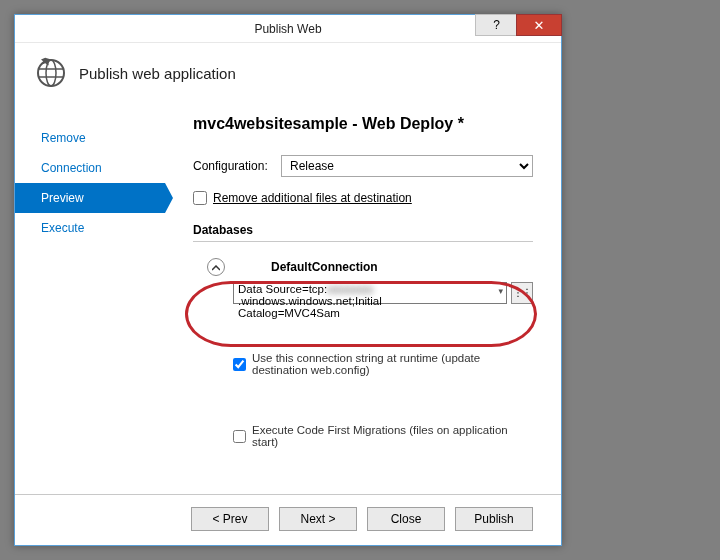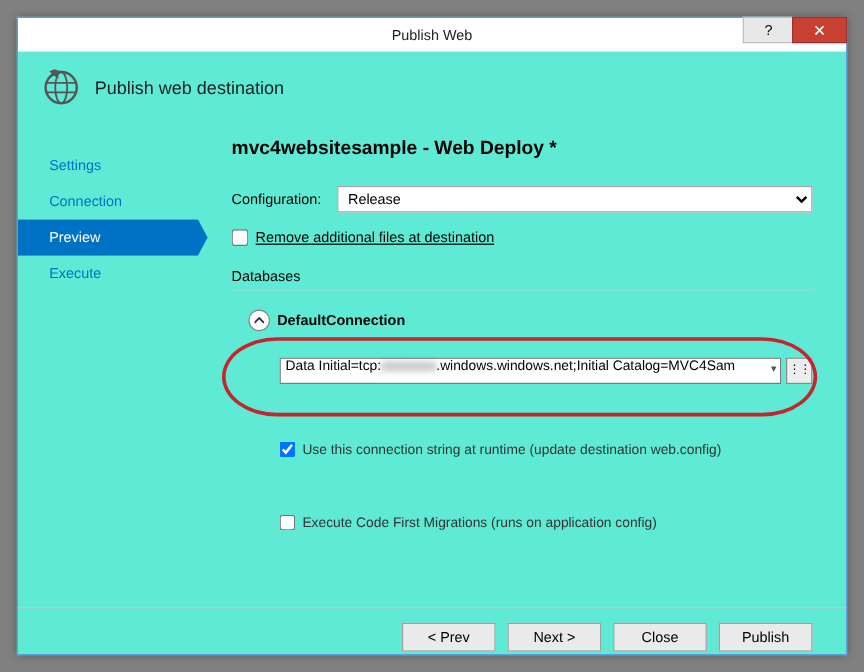--- a/index.html
+++ b/index.html
@@ -7,22 +7,22 @@
   body {
     width: 720px; height: 560px;
     font-family: "Segoe UI", Tahoma, sans-serif;
     font-size: 12px;
     background: #808080;
     overflow: hidden;
   }
   .window {
     position: absolute;
     left: 14px; top: 14px;
-    width: 692px; height: 532px;
-    background: #5eead4;
+    width: 548px; height: 532px;
+    background: #ffffff;
     border: 1px solid #5aa0d8;
     box-shadow: 0 0 8px rgba(0,0,0,0.35);
     display: flex; flex-direction: column;
   }
   .titlebar {
     height: 28px;
     background: #fff;
     display: flex; align-items: center;
     position: relative;
     border-bottom: 1px solid #e8e8e8;
@@ -96,34 +96,34 @@
   .cfgrow select {
     flex: 1; height: 22px; border: 1px solid #a7a7a7;
     font-size: 12px; padding: 1px 4px;
     font-family: inherit;
     background: #fff;
   }
 
   .chkrow { display: flex; align-items: center; margin-bottom: 18px; text-decoration: underline; }
   .chkrow input { margin: 0 6px 0 0; width: 14px; height: 14px; }
 
-  .sect-title { font-weight: 400; margin: 18px 0 4px 0; }
+  .sect-title { font-weight: 700; margin: 18px 0 4px 0; }
   .divider { height: 1px; background: #c8c8c8; margin: 4px 0 16px 0; }
 
   .callout {
     position: absolute;
     left: 20px; right: 24px; top: 178px;
     height: 66px;
     border: 3px solid #c1272d;
     border-radius: 50px / 36px;
     pointer-events: none;
   }
 
   .db-block { margin: 8px 0 0 14px; }
-  .db-head { display: flex; align-items: center; margin-bottom: 22px; }
+  .db-head { display: flex; align-items: center; margin-bottom: 6px; gap: 40px; }
   .collapse-btn {
     width: 18px; height: 18px;
     border: 1px solid #888; border-radius: 50%;
     display: flex; align-items: center; justify-content: center;
     margin-right: 6px;
     cursor: pointer;
     font-size: 10px;
     background: #fff;
   }
   .db-head .name { font-weight: 700; font-size: 12px; }
@@ -158,21 +158,21 @@
   .sub-chk input { margin: 0 6px 0 0; width: 13px; height: 13px; }
   .blur {
     display: inline-block;
     color: transparent;
     text-shadow: 0 0 6px rgba(40,40,40,0.9);
     user-select: none;
   }
 
   .footer {
     border-top: 1px solid #c8c8c8;
-    padding: 12px 28px 2px 0;
+    padding: 12px 28px 14px 0;
     display: flex; justify-content: flex-end; gap: 10px;
   }
   .btn {
     width: 78px; height: 24px;
     border: 1px solid #a0a0a0;
     background: #eaeaea;
     font-size: 12px;
     font-family: inherit;
     cursor: pointer;
   }
@@ -193,26 +193,26 @@
     </div>
   </div>
 
   <div class="header-row">
     <svg class="globe" viewBox="0 0 32 32">
       <circle cx="16" cy="16" r="13" fill="none" stroke="#555" stroke-width="2"></circle>
       <ellipse cx="16" cy="16" rx="5" ry="13" fill="none" stroke="#555" stroke-width="1.5"></ellipse>
       <path d="M4 12h24M4 20h24" stroke="#555" stroke-width="1.5" fill="none"></path>
       <path d="M22 3l10 3-5 4 1 6-6-4-6 2 3-5-4-3z" transform="translate(-3,-1) scale(0.6)" fill="#555"></path>
     </svg>
-    <h1>Publish web destination</h1>
+    <h1>Publish web application</h1>
   </div>
 
   <div class="body">
     <div class="side">
-      <div class="navitem"><span>Settings</span></div>
+      <div class="navitem"><span>Remove</span></div>
       <div class="navitem"><span>Connection</span></div>
       <div class="navitem selected"><span>Preview</span></div>
       <div class="navitem"><span>Execute</span></div>
     </div>
 
     <div class="main">
       <div class="page-title">mvc4websitesample - Web Deploy *</div>
 
       <div class="cfgrow">
         <label>Configuration:</label>
@@ -236,35 +236,35 @@
               <svg width="8" height="6" viewBox="0 0 8 6">
                   <path d="M0 5 L4 1 L8 5" stroke="#333" stroke-width="1.5" fill="none"></path>
                 </svg>
             </span>
           </div>
           <div class="name">DefaultConnection</div>
         </div>
 
         <div class="conn-row">
           <div class="conn-wrap">
-            <div class="conn-input"><span>Data Initial=tcp:</span><span class="blur">xxxxxxxx</span><span>.windows.windows.net;Initial Catalog=MVC4Sam</span></div>
+            <div class="conn-input"><span>Data Source=tcp:</span><span class="blur">xxxxxxxx</span><span>.windows.windows.net;Initial Catalog=MVC4Sam</span></div>
             <span class="dd">▾</span>
           </div>
           <div class="ell-btn">
             <span>⋮⋮</span>
           </div>
         </div>
 
         <div class="sub-chk">
           <input type="checkbox" checked="" style="">
           <span>Use this connection string at runtime (update destination web.config)</span>
         </div>
         <div class="sub-chk">
           <input type="checkbox" style="">
-          <span>Execute Code First Migrations (runs on application config)</span>
+          <span>Execute Code First Migrations (files on application start)</span>
         </div>
       </div>
 
       <div class="callout"></div>
     </div>
   </div>
 
   <div class="footer">
     <button class="btn">&lt; Prev</button>
     <button class="btn">Next &gt;</button>

